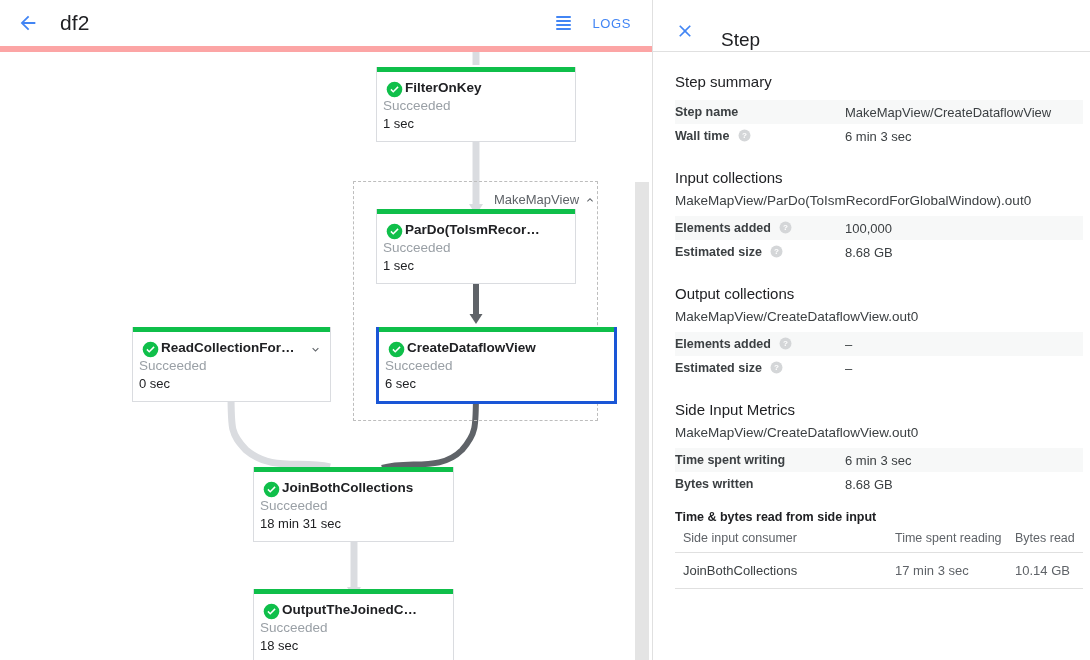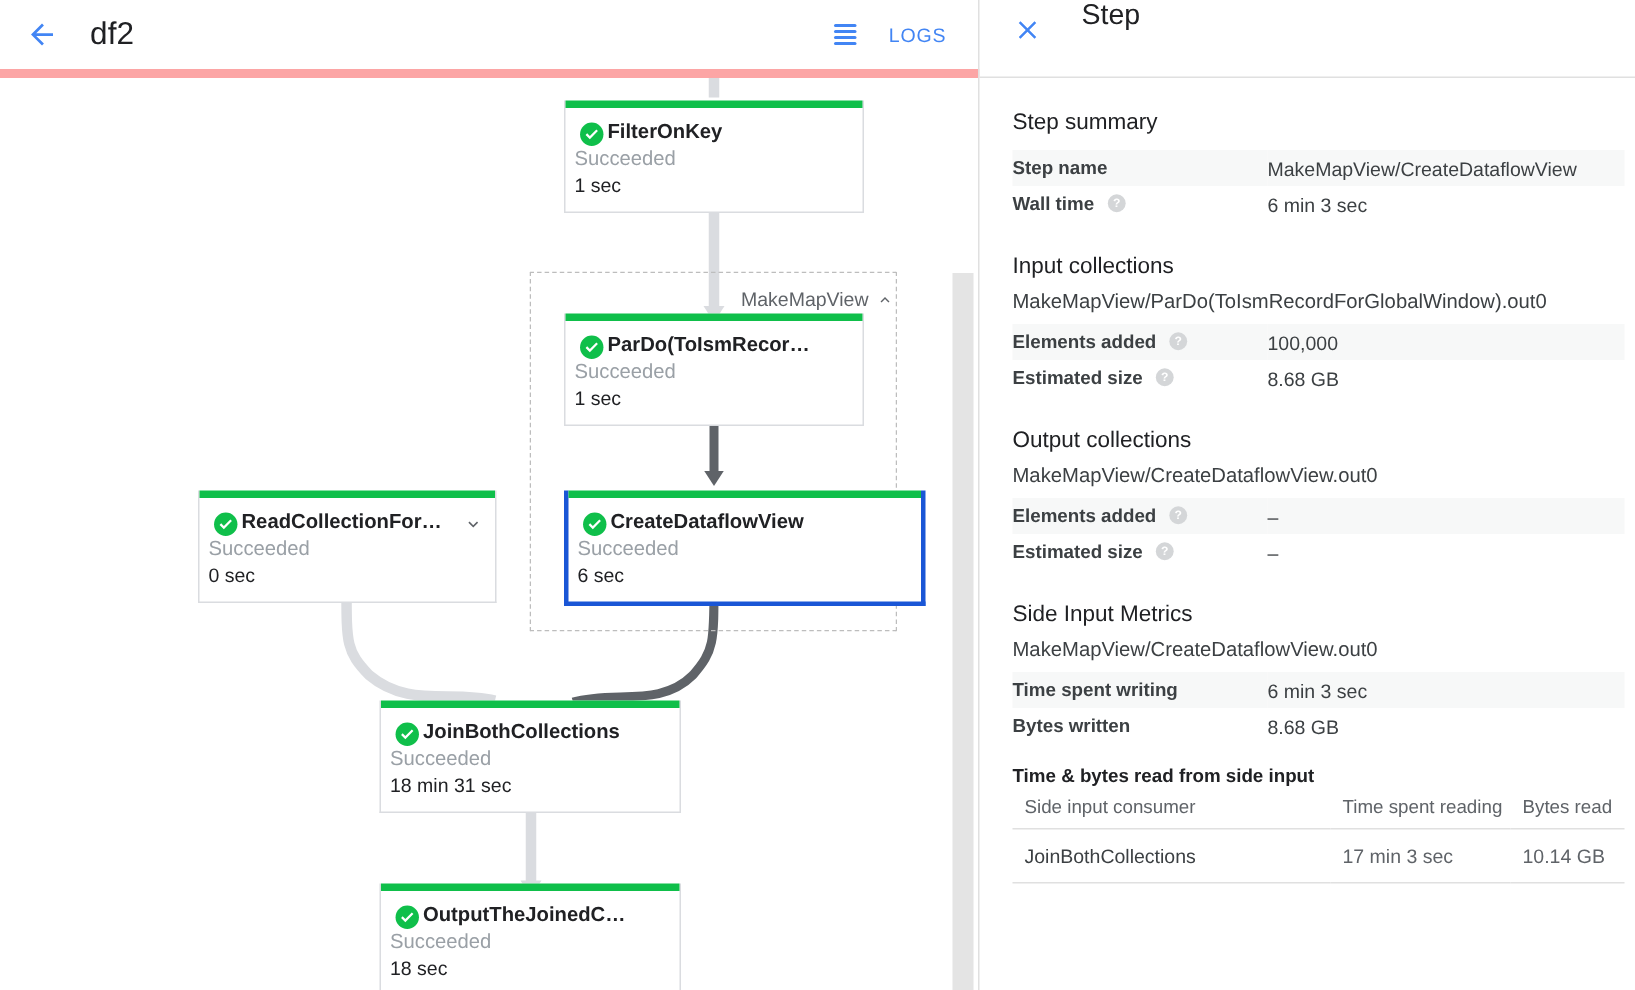--- a/index.html
+++ b/index.html
@@ -123,21 +123,21 @@
 
   
   #right-pane {
     position: relative;
     width: 437px; height: 660px;
     flex: 0 0 437px;
     background: #fff;
     overflow: hidden;
   }
   #right-header {
-    height: 52px; display: flex; align-items: flex-start;
+    height: 52px; display: flex; align-items: flex-end;
     border-bottom: 1px solid #e0e0e0;
   }
   #close-btn {
     width: 40px; height: 40px; margin-left: 12px;
     display: flex; align-items: center; justify-content: center;
     cursor: pointer; border-radius: 50%;
   }
   #panel-title {
     font-size: 19px; color: #202124; margin-left: 16px; font-weight: 400;
   }

